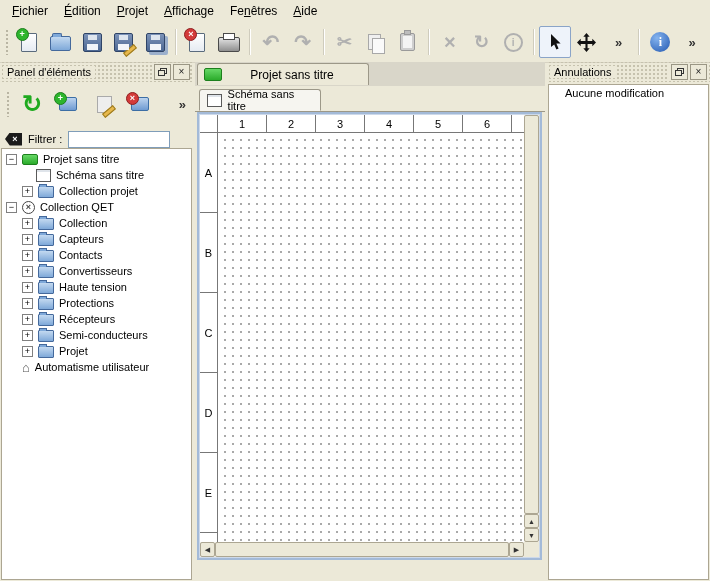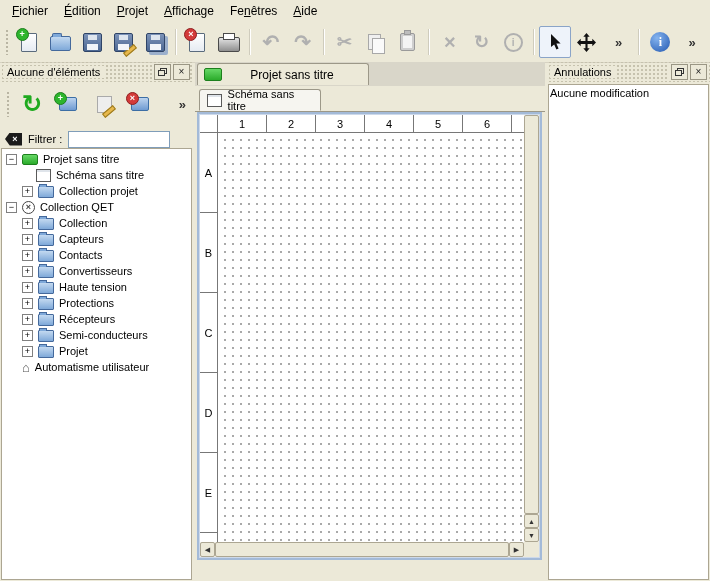--- a/index.html
+++ b/index.html
@@ -109,21 +109,21 @@
 
   .vscroll{position:absolute;top:1px;right:1px;bottom:16px;width:15px;background:#f3f1e8;display:flex;flex-direction:column;}
   .vthumb{flex:1;background:#ece9d8;border:1px solid #aca692;border-radius:2px;}
   .hscroll{position:absolute;left:1px;bottom:1px;right:16px;height:15px;background:#f3f1e8;display:flex;}
   .hthumb{flex:1;background:#ece9d8;border:1px solid #aca692;border-radius:2px;}
   .sbtn{flex:0 0 15px;width:15px;height:15px;background:#ece9d8;border:1px solid #aca692;color:#333;font-size:7px;display:flex;align-items:center;justify-content:center;box-sizing:border-box;border-radius:2px;}
   .vscroll .sbtn{height:14px;flex:0 0 14px;width:100%;}
   .scorner{position:absolute;right:1px;bottom:1px;width:15px;height:15px;background:#ece9d8;}
 
   
-  .rp-list{position:absolute;left:1px;right:1px;top:22px;bottom:1px;background:#fff;border:1px solid #aca692;padding:2px 1px;font-size:11px;box-sizing:border-box;}
+  .rp-list{position:absolute;left:1px;right:1px;top:22px;bottom:1px;background:#fff;border:1px solid #aca692;padding:2px 16px;font-size:11px;box-sizing:border-box;}
 </style>
 </head>
 <body>
 
 <div class="menubar">
   <span class="mi"><span></span><u>F</u><span>ichier</span></span>
   <span class="mi"><span></span><u>É</u><span>dition</span></span>
   <span class="mi"><span></span><u>P</u><span>rojet</span></span>
   <span class="mi"><span></span><u>A</u><span>ffichage</span></span>
   <span class="mi"><span>Fe</span><u>n</u><span>êtres</span></span>
@@ -218,21 +218,21 @@
   <span class="tbtn">
       <span class="ic-info-blue">i</span>
     </span>
   <span class="tbtn">
       <span class="chev">»</span>
     </span>
 </div>
 
 <div class="panel left-panel">
   <div class="pt-bar">
-    <span class="pt-label">Aucune d'éléments</span>
+    <span class="pt-label">Panel d'éléments</span>
     <span class="pt-btns">
       <span class="win-btn">
           <span class="float-ic"></span>
         </span>
       <span class="win-btn">
           <span>×</span>
         </span>
     </span>
   </div>
 

